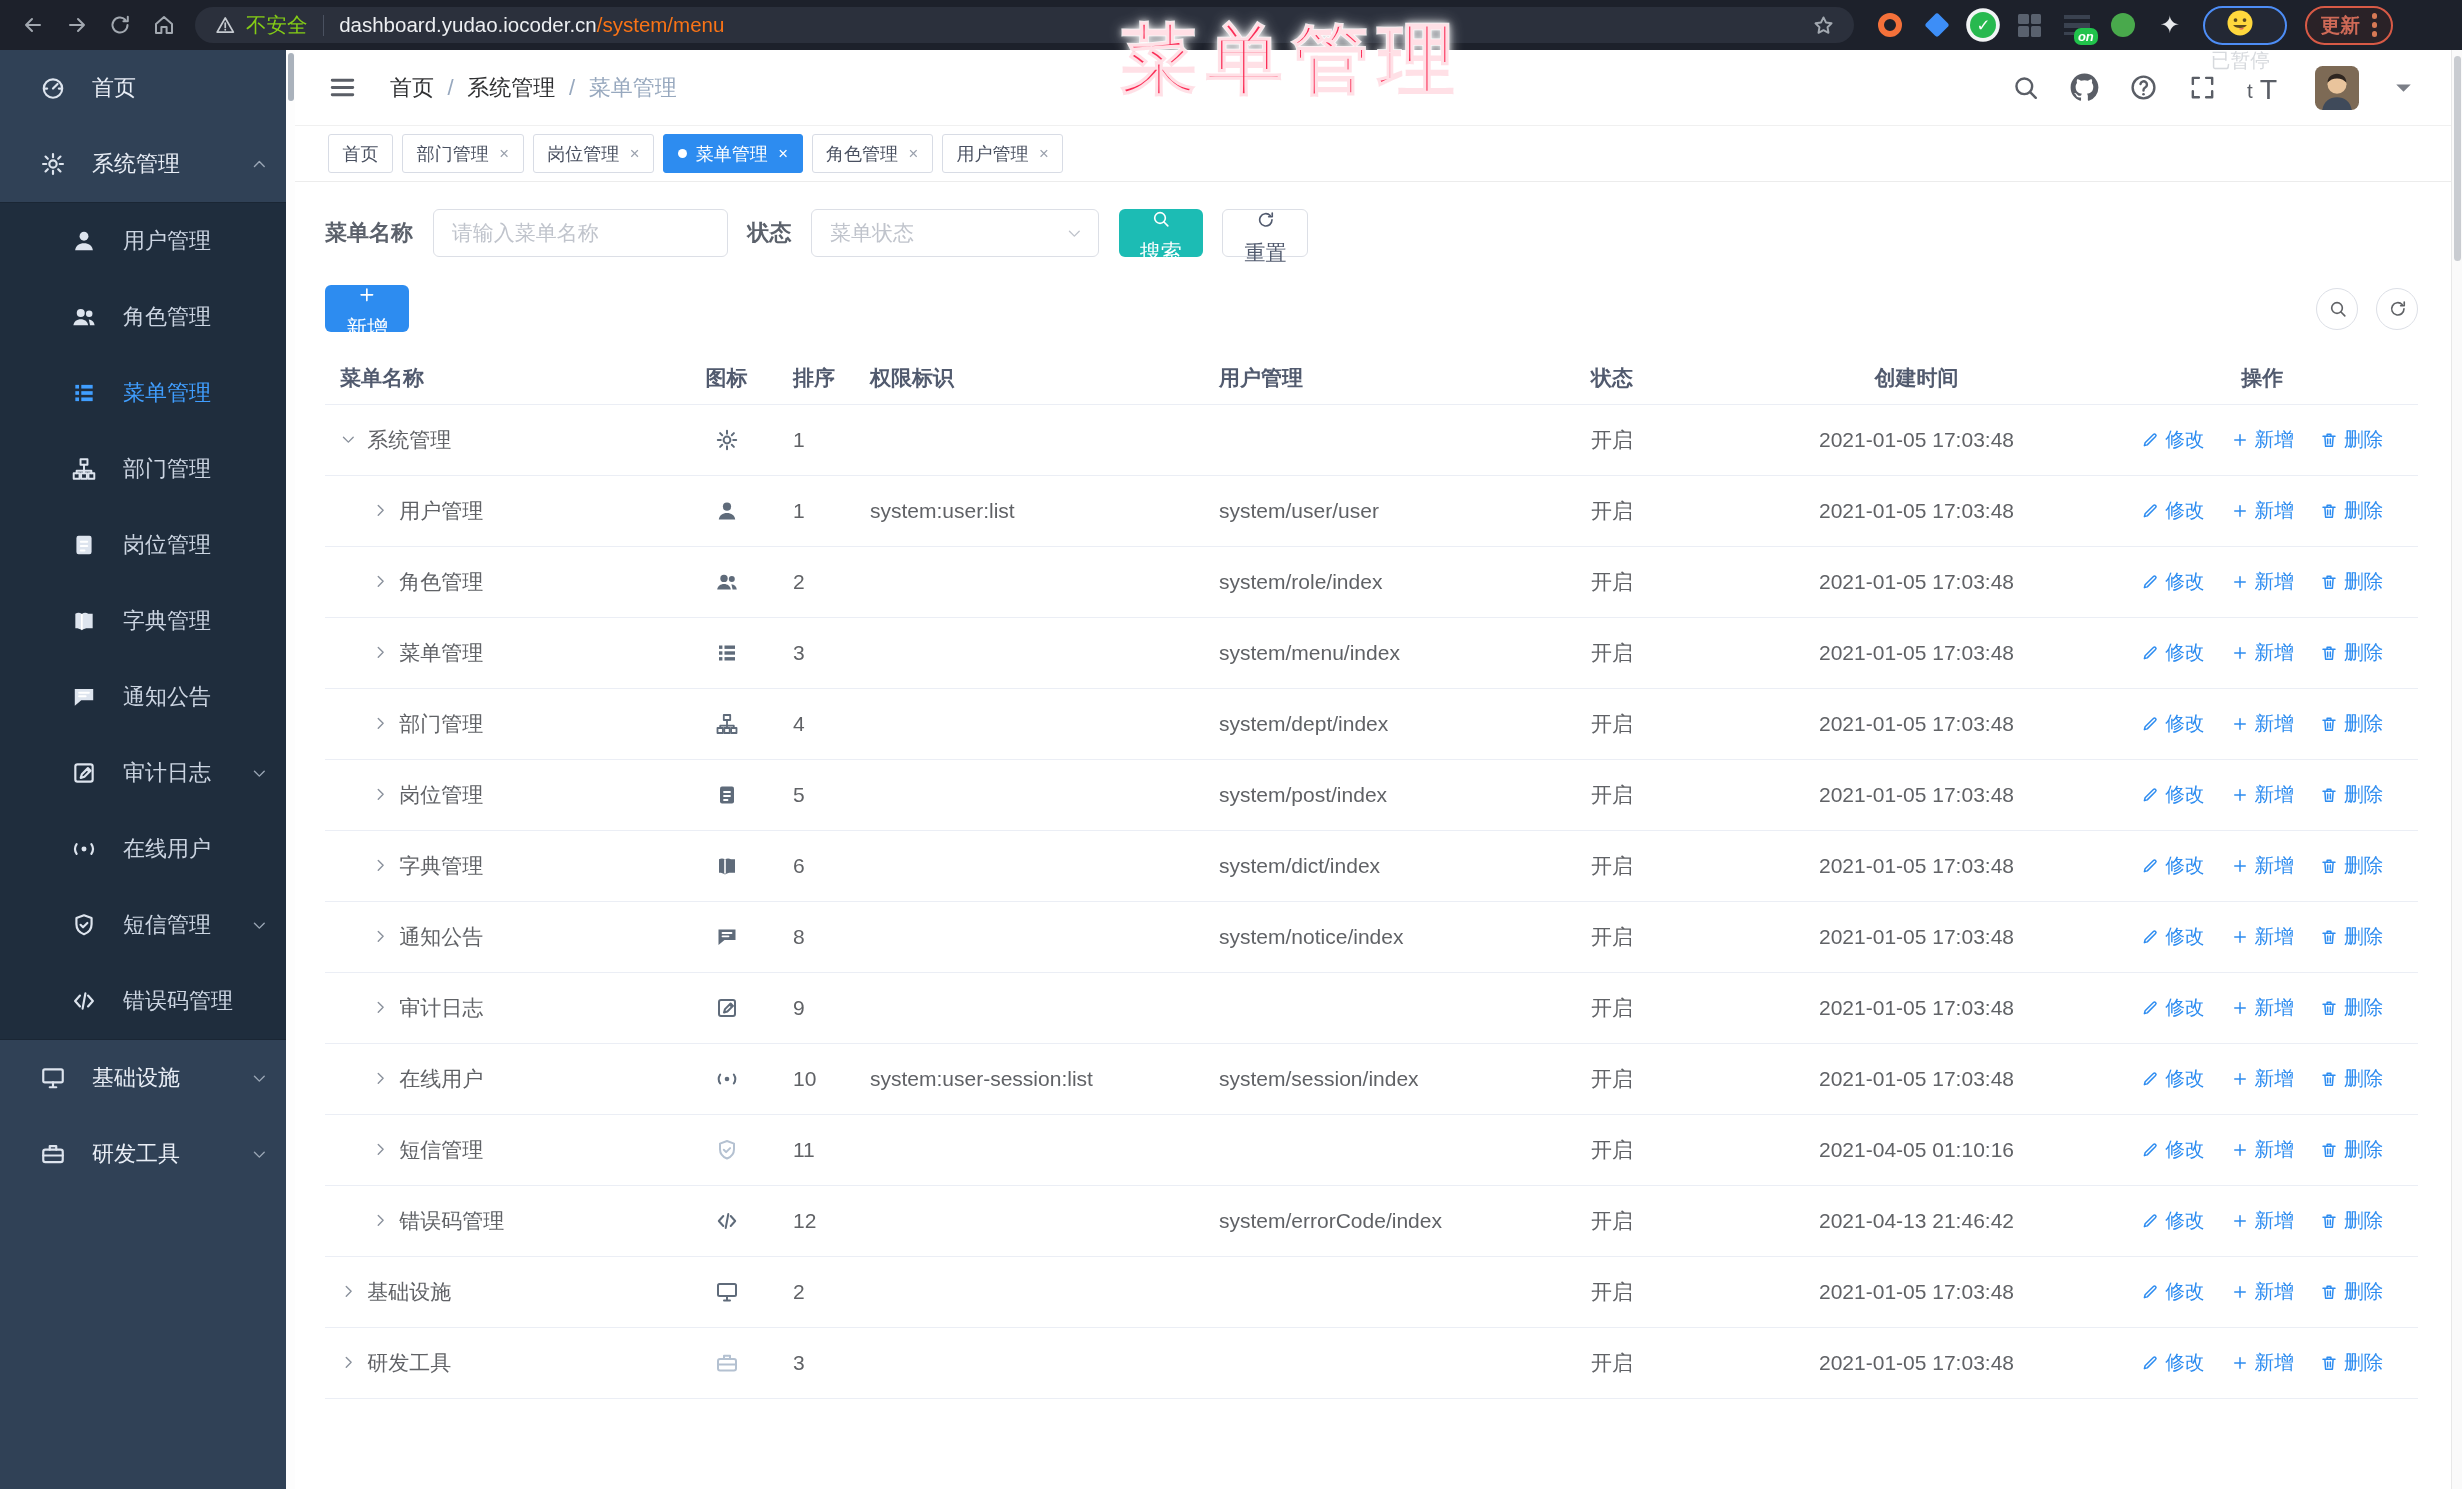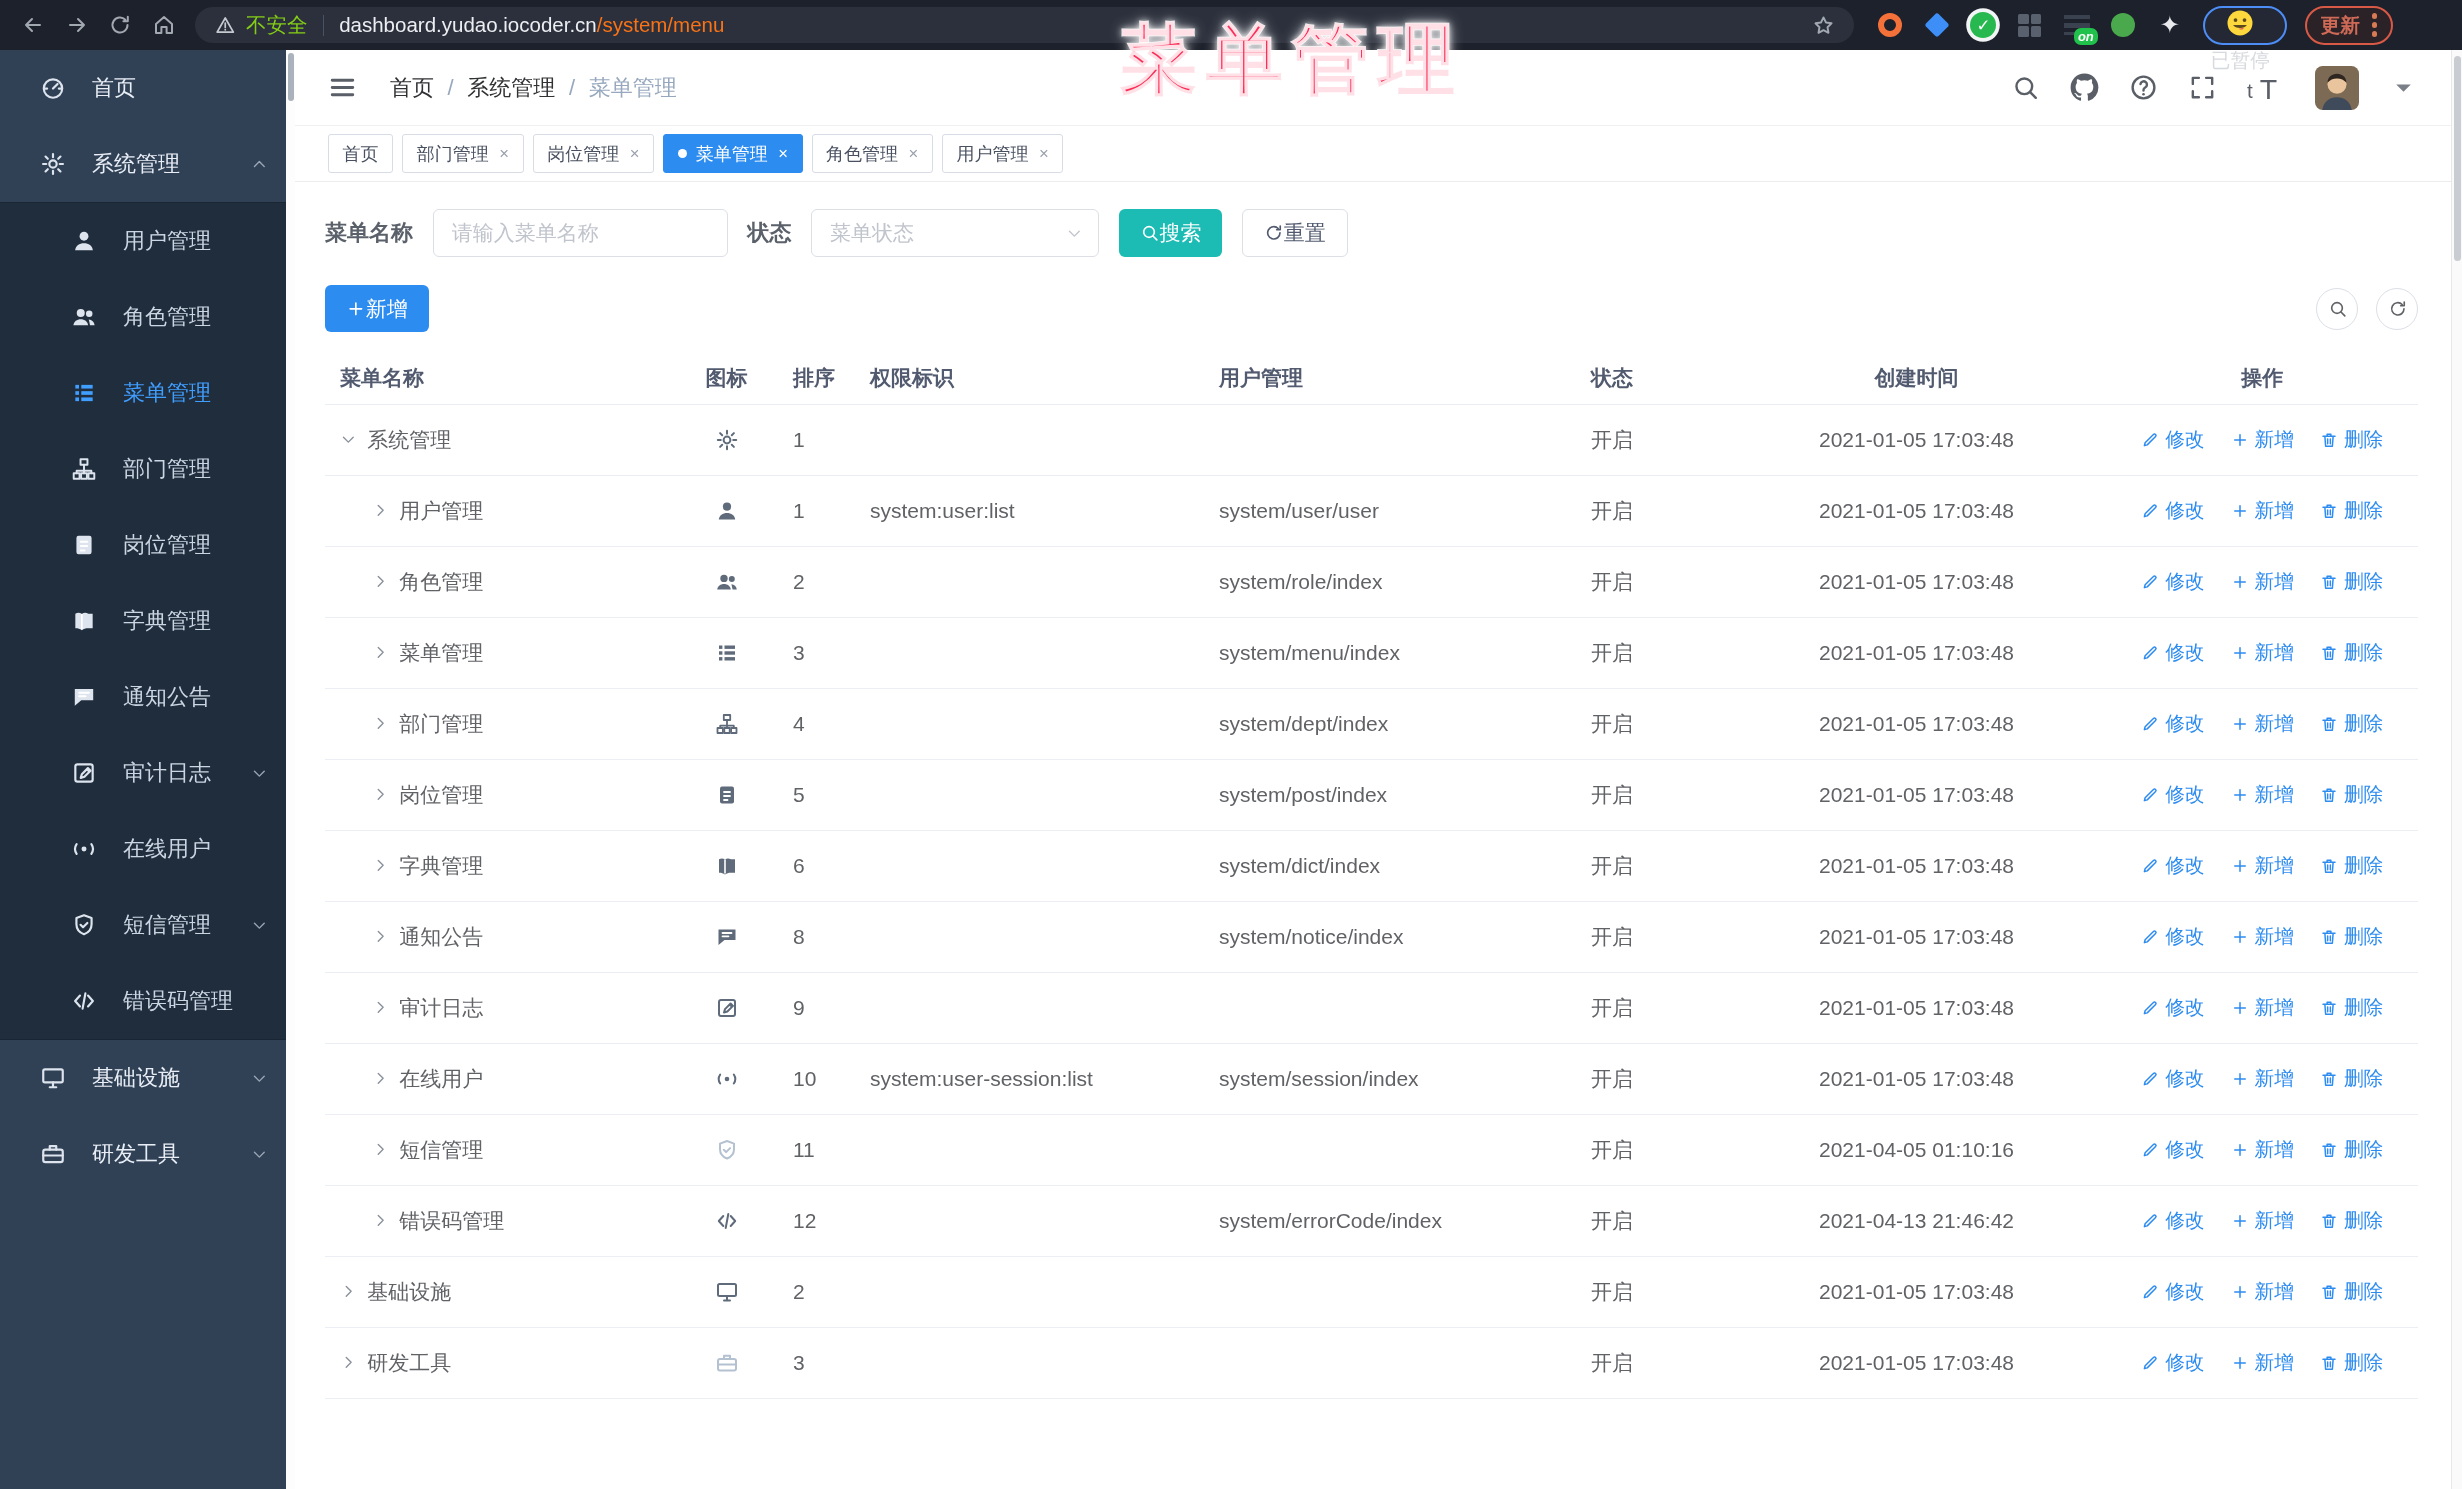--- a/index.html
+++ b/index.html
@@ -98,22 +98,22 @@
                 font-size:22px; color:#606266; }
   .f-label { font-weight:700; color:#5b616b; }
   .f-input { width:295px; height:48px; border:1.5px solid #dcdfe6; border-radius:6px;
              padding:0 18px; font-size:21px; color:#606266; outline:none;
              font-family:"Liberation Sans","DejaVu Sans",sans-serif; }
   .f-input::placeholder { color:#c0c4cc; }
   .f-select { width:288px; height:48px; border:1.5px solid #dcdfe6; border-radius:6px;
               display:flex; align-items:center; padding:0 18px; color:#c0c4cc; font-size:21px;
               position:relative; cursor:pointer; }
   .f-select .sel-caret { position:absolute; right:15px; font-size:16.7px; color:#c0c4cc; }
-  .btn { height:48px; border-radius:6px; display:inline-flex; align-items:center; 
-         font-size:21px; padding:0 21px; cursor:pointer; border:none; }
+  .btn { height:48px; border-radius:6px; display:inline-flex; align-items:center; gap:9px;
+         font-size:21px; padding:0 21px; cursor:pointer; border:none;flex-direction:column; }
   .btn .icon { font-size:19.7px; }
   .btn-search { background:#1cbcb4; color:#fff; }
   .btn-reset { background:#fff; border:1.5px solid #dcdfe6; color:#515a6e; }
   .toolbar-row { display:flex; align-items:center; margin-bottom:19.7px; }
   .btn-add { height:47px; background:#2d8cf0; color:#fff; }
   .mini-btns { margin-left:auto; display:flex; gap:18px; }
   .mini-btn { width:42px; height:42px; border-radius:50%; border:1.5px solid #dcdfe6;
               background:#fff; color:#606266; display:flex; align-items:center;
               justify-content:center; font-size:19.7px; cursor:pointer; }
 

